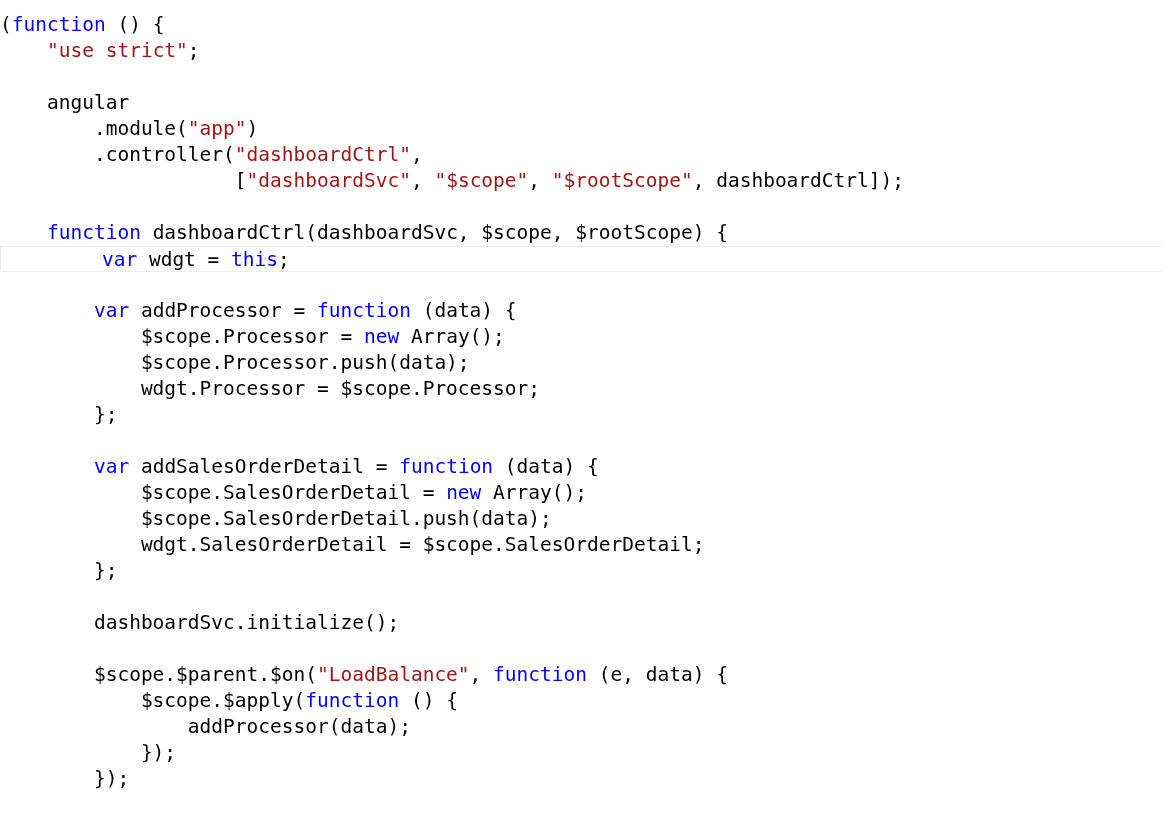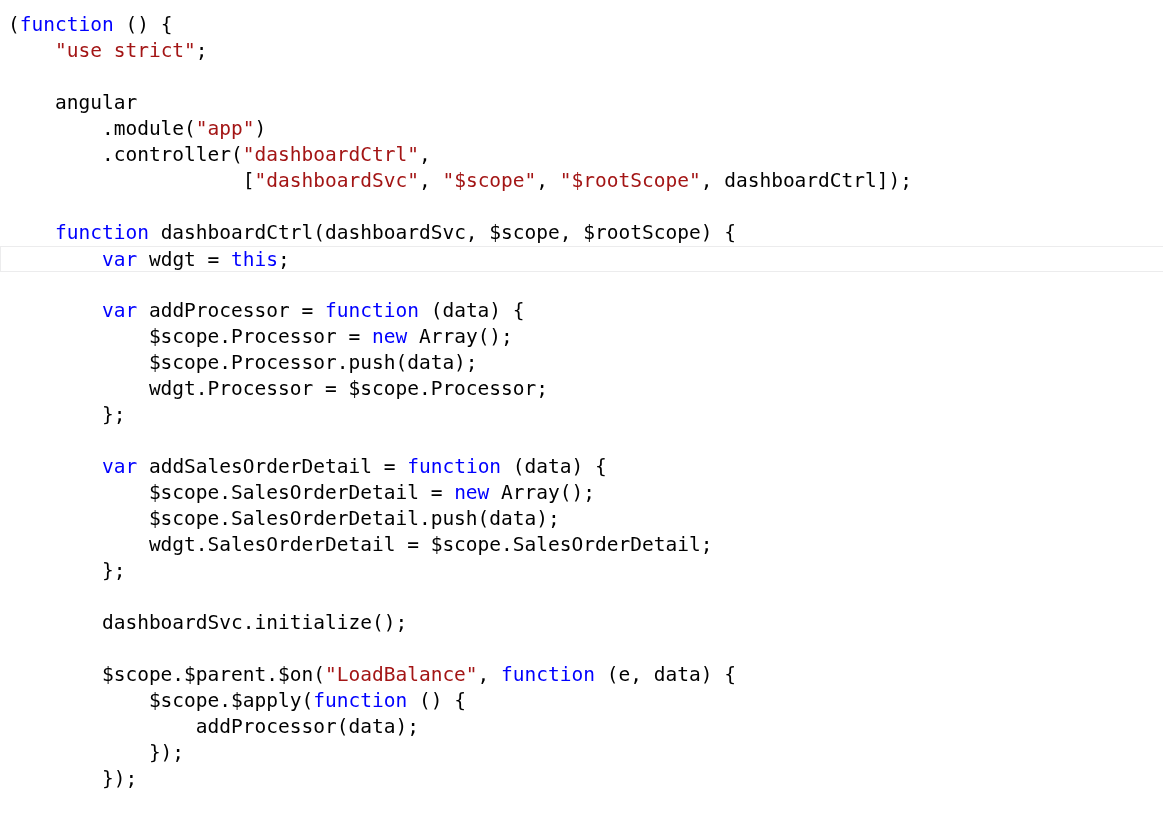--- a/index.html
+++ b/index.html
@@ -29,21 +29,20 @@
     font-size: 19.5px;
     line-height: 26px;
     white-space: pre;
     color: #000000;
     -webkit-font-smoothing: none;
   }
 
   .line {
     position: relative;
     height: 26px;
-    padding-left: 8px;
     white-space: pre;
     box-sizing: border-box;
     z-index: 2;
   }
 
   
   .line.current {
     border-top: 1px solid #ececed;
     border-bottom: 1px solid #ececed;
     border-left: 1px solid #ececed;

